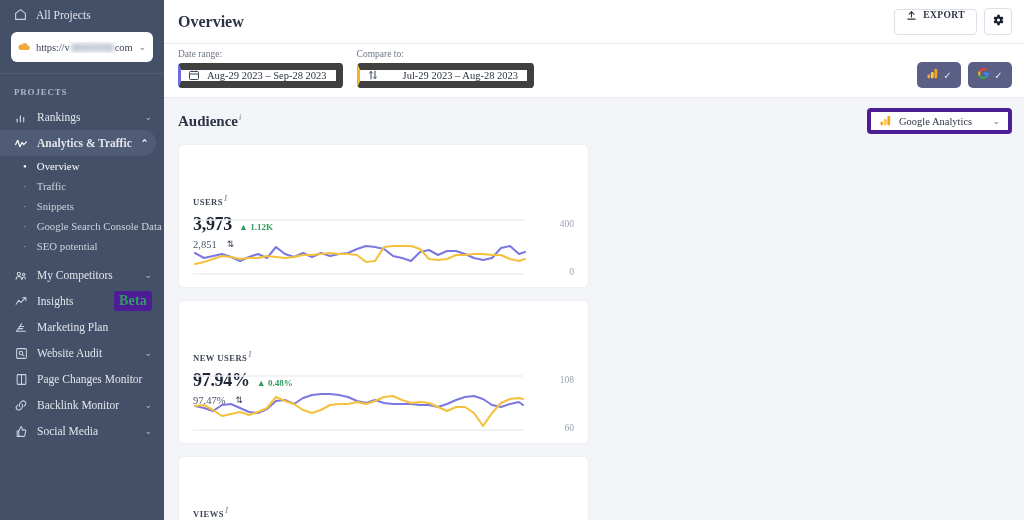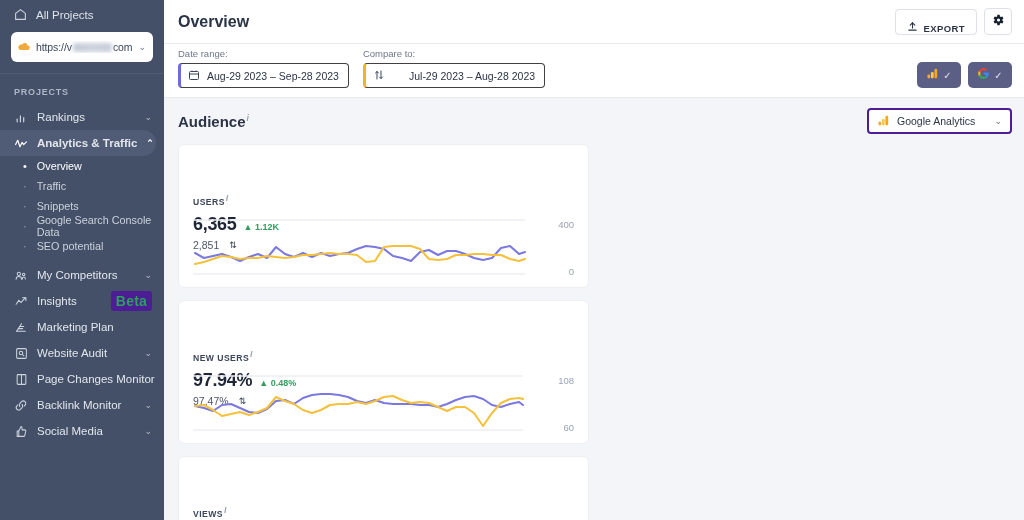--- a/index.html
+++ b/index.html
@@ -2,21 +2,21 @@
 <html><head>
 <meta charset="utf-8">
 <style>
   * { box-sizing: border-box; margin: 0; padding: 0; }
   html, body {
     width: 1024px; height: 520px;
     overflow: hidden;
     font-family: "Liberation Sans", sans-serif;
     background: #f4f5f9;
   }
-  .app { display: flex; width: 1024px; height: 520px; }
+  .app { display: flex; width: 1024px; height: 520px; font-family: Liberation Serif, serif; }
 
   
   .sidebar {
     width: 164px; height: 520px;
     background: #445068;
     color: #d7dbe4;
     position: relative;
     flex: 0 0 164px;
   }
   .sb-all-projects {
@@ -84,21 +84,21 @@
   .main { flex: 1; height: 520px; background: #f4f5f9; overflow: hidden; position: relative; }
 
   .topbar {
     height: 44px; background: #fff;
     display: flex; align-items: center;
     padding: 0 12px 0 14px;
     border-bottom: 1px solid #e8eaef;
   }
   .page-title { font-size: 16px; color: #2b3445; font-weight: bold; flex: 1; }
   .btn-export {
-    display: flex; align-items: flex-end; gap: 6px;
+    display: flex; align-items: flex-start; gap: 6px;
     height: 26px; padding: 0 11px;
     border: 1px solid #dde0e7; border-radius: 4px;
     background: #fff; font-size: 9.5px; letter-spacing: .4px;
     color: #2b3445; font-weight: bold;
   }
   .btn-gear {
     width: 28px; height: 27px; margin-left: 7px;
     border: 1px solid #dde0e7; border-radius: 4px; background: #fff;
     display: flex; align-items: center; justify-content: center;
   }
@@ -107,21 +107,21 @@
     height: 54px; background: #fff;
     display: flex; align-items: flex-end;
     padding: 0 12px 9px 14px;
     border-bottom: 1px solid #e8eaef;
   }
   .fgroup { margin-right: 14px; }
   .fgroup .flabel { font-size: 9.5px; color: #6d7788; margin-bottom: 4px; }
   .fbox {
     display: flex; align-items: center; gap: 7px;
     height: 25px; padding: 0 9px 0 7px;
-    background: #fff; border: 1px solid #404040; border-radius: 4px;
+    background: #fff; border: 7px solid #404040; border-radius: 4px;
     font-size: 10.5px; color: #2b3445;
   }
   .fbox.purple { border-left: 3px solid #6d6ae0; }
   .fbox.gold { border-left: 3px solid #f0b429; gap: 24px; }
   .fspacer { flex: 1; }
   .toggles { display: flex; gap: 7px; align-items: center; }
   .tg {
     width: 44px; height: 26px; border-radius: 5px;
     background: #5b5f85; display: flex; align-items: center;
     justify-content: center; gap: 4px;
@@ -135,21 +135,21 @@
   }
   .sect-title { font-size: 15px; color: #2b3445; font-weight: bold; }
   .info-i {
     font-size: 8.5px; color: #9aa3b3; font-style: italic;
     vertical-align: super; margin-left: 1px;
   }
   .ga-select {
     margin-left: auto;
     display: flex; align-items: center; gap: 7px;
     height: 26px; padding: 0 8px;
-    background: #fff; border: 2px solid #4c1d95; border-radius: 4px;
+    background: #fff; border: 4px solid #4c1d95; border-radius: 4px;
     font-size: 10.5px; color: #2b3445; min-width: 145px;
   }
   .ga-select .chev { margin-left: auto; font-size: 9px; color: #6d7788; }
 
   .grid { display: flex; flex-wrap: wrap; gap: 12px 14px; }
   .card {
     background: #fff; border-radius: 6px;
     border: 1px solid #edeff3;
     padding: 12px 14px 10px 14px;
     position: relative;
@@ -434,21 +434,21 @@
         </div>
       </div>
 
       <div class="grid">
 
         <div class="card wide">
           <div class="c-label">
             <span>USERS</span><span class="info-i">i</span>
           </div>
           <div class="c-valrow">
-            <span class="c-val">6,365</span>
+            <span class="c-val">3,973</span>
             <span class="c-delta up">▲ <span>1.12K</span></span>
           </div>
           <div class="c-prev">
             <span>2,851</span>
             <span class="sw">⇅</span>
           </div>
           <div class="spark">
             <span class="ax-lab ax-top">400</span>
             <span class="ax-lab ax-bot">0</span>
             <svg width="348" height="60" viewBox="0 0 348 60">

